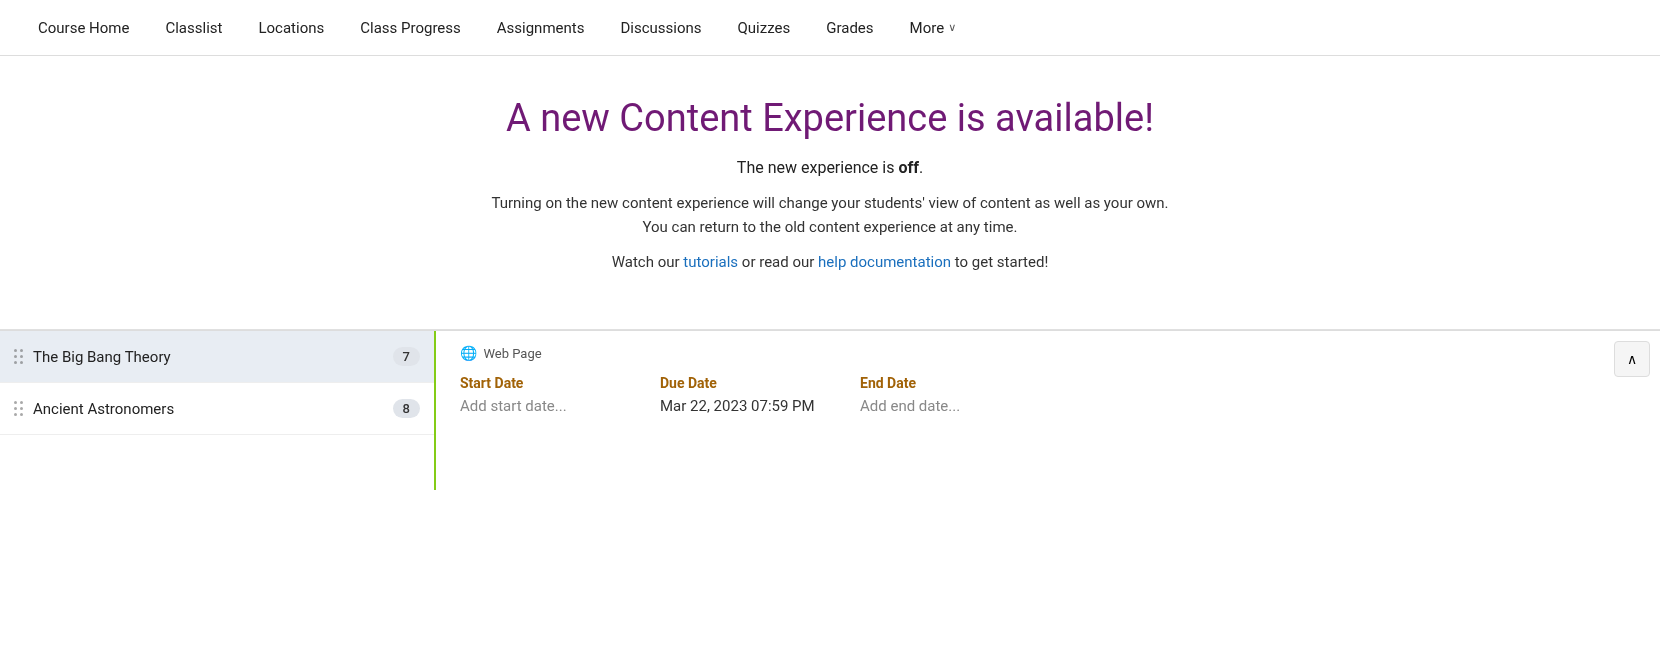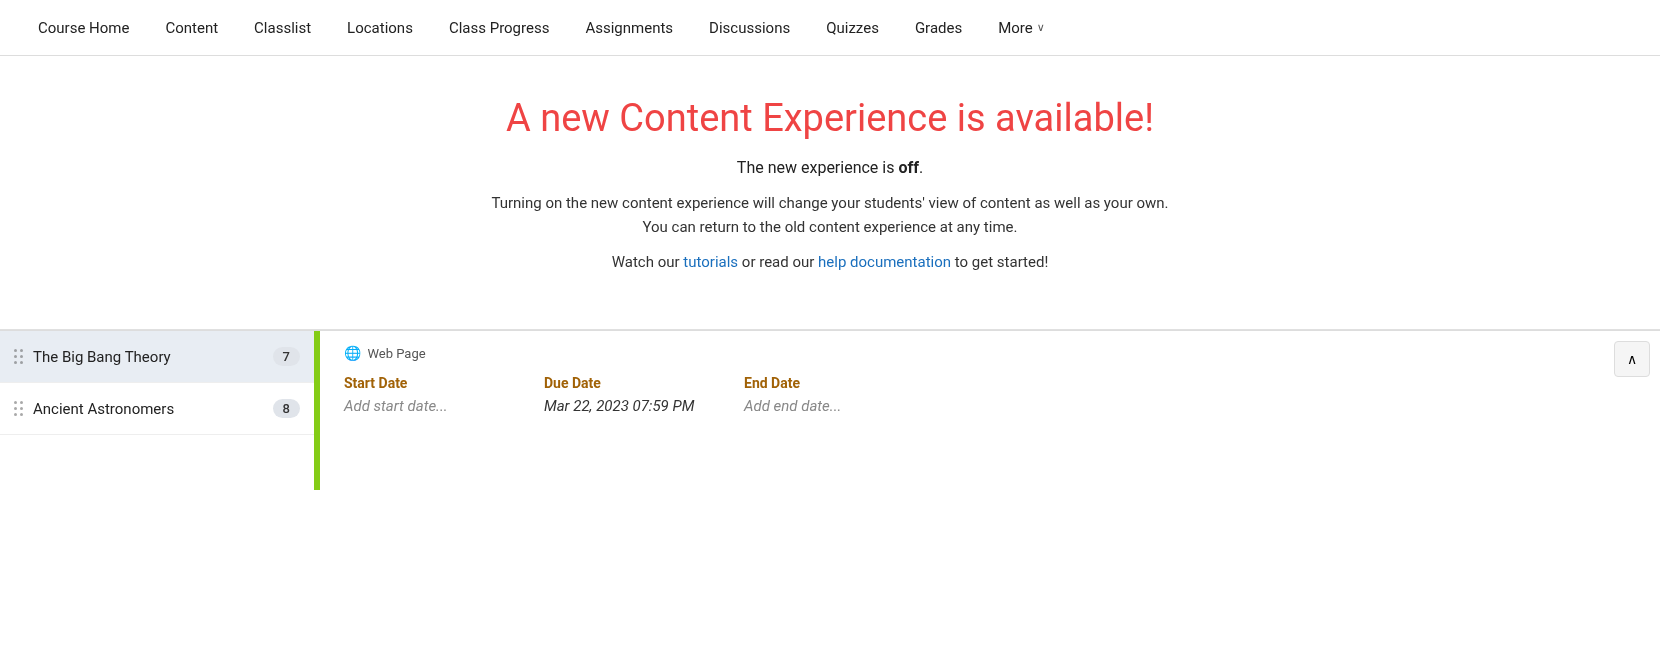--- a/index.html
+++ b/index.html
@@ -57,21 +57,21 @@
       flex-direction: column;
       align-items: center;
       padding: 40px 20px 30px;
       text-align: center;
       z-index: 10;
     }
 
     .banner-title {
       font-size: 38px;
       font-weight: 400;
-      color: #ef4444;
+      color: #701a75;
       margin-bottom: 18px;
     }
 
     .banner-status {
       font-size: 16px;
       color: #222;
       margin-bottom: 14px;
     }
     .banner-status strong {
       font-weight: 700;
@@ -129,22 +129,22 @@
     .bottom-area {
       display: flex;
       border-top: 1px solid #ddd;
       height: 160px;
       position: relative;
       background: #fff;
     }
 
     
     .sidebar {
-      width: 320px;
-      border-right: 6px solid #84cc16;
+      width: 436px;
+      border-right: 2px solid #84cc16;
       background: #fff;
       flex-shrink: 0;
     }
     .sidebar-item {
       display: flex;
       align-items: center;
       padding: 16px 14px;
       border-bottom: 1px solid #eee;
       gap: 10px;
     }
@@ -213,21 +213,20 @@
     }
     .date-col-label {
       font-size: 14px;
       font-weight: 700;
       color: #a16207;
       margin-bottom: 6px;
     }
     .date-col-value {
       font-size: 15px;
       color: #333;
-      font-style: italic;
     }
     .date-col-value.muted {
       color: #888;
     }
 
     
     .collapse-btn {
       position: absolute;
       top: 10px;
       right: 10px;
@@ -241,21 +240,20 @@
       justify-content: center;
       cursor: pointer;
       font-size: 14px;
     }
   </style>
 </head>
 <body>
 
 <nav class="top-nav">
   <a>Course Home</a>
-  <a>Content</a>
   <a>Classlist</a>
   <a>Locations</a>
   <a>Class Progress</a>
   <a>Assignments</a>
   <a>Discussions</a>
   <a>Quizzes</a>
   <a>Grades</a>
   <a>
     <span class="more-item">
       <span>More</span>

